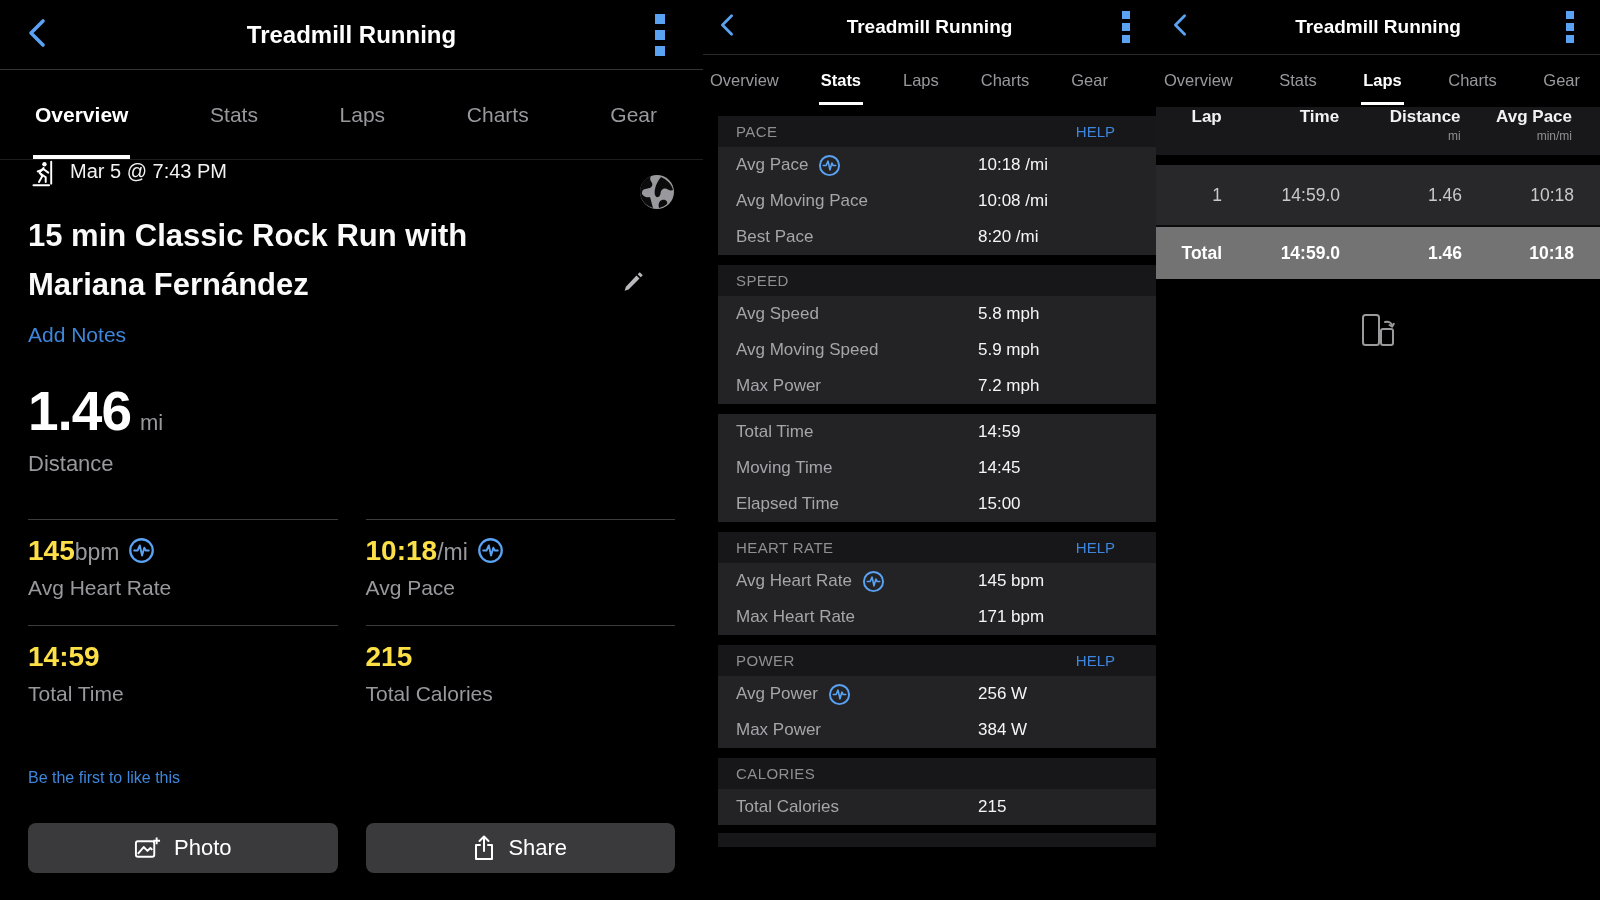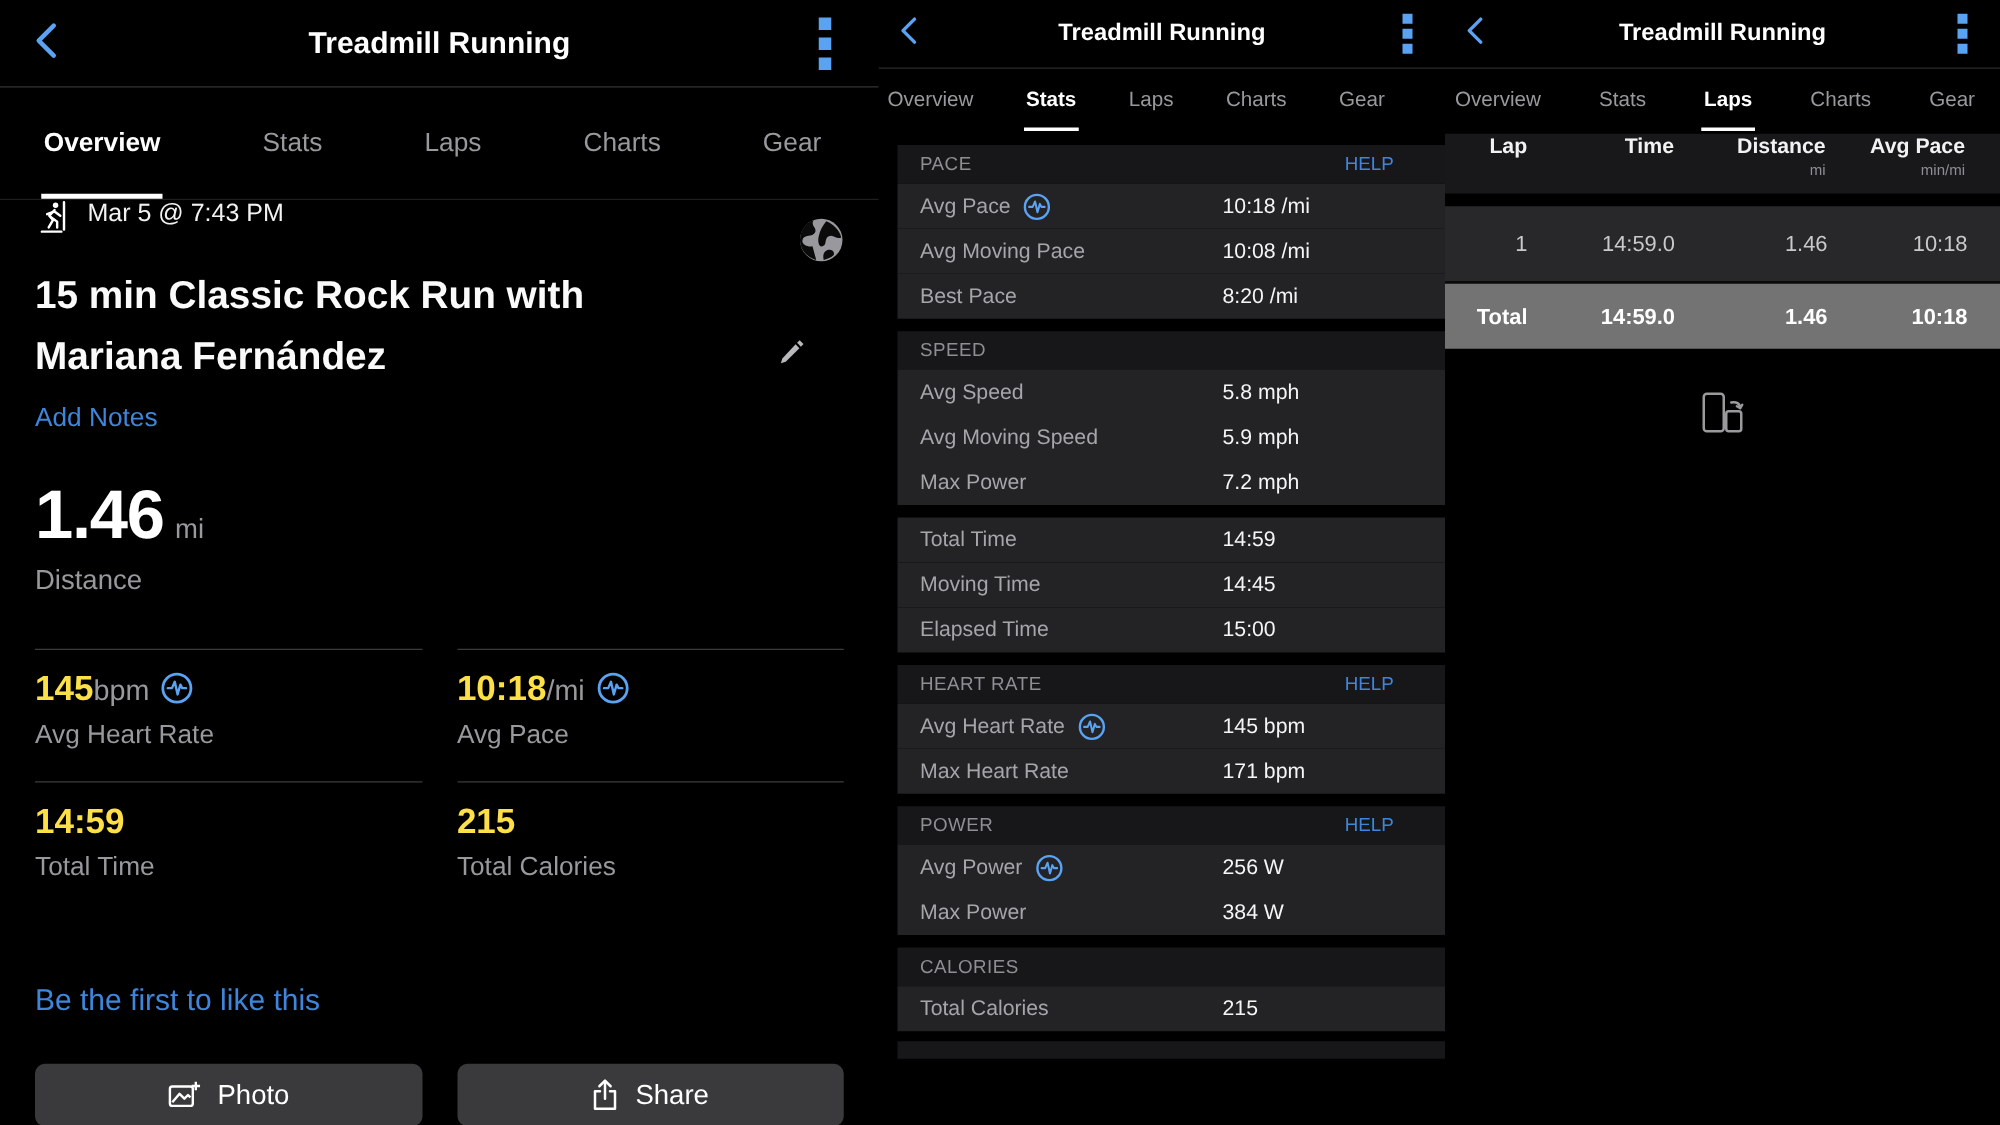--- a/index.html
+++ b/index.html
@@ -48,21 +48,21 @@
   .big-stat { margin-top:32px; }
   .big-val { color:#fff; font-size:55px; font-weight:700; letter-spacing:-1px; }
   .big-unit { color:#98989d; font-size:22px; margin-left:9px; }
   .big-label { color:#98989d; font-size:22px; margin-top:8px; }
   .stat-grid { margin-top:42px; display:grid; grid-template-columns:1fr 1fr; column-gap:28px; }
   .stat-cell { border-top:1px solid #3c3c3e; padding:15px 0 25px 0; }
   .sc-val { color:#fde047; font-size:28px; font-weight:700; }
   .sc-unit { color:#98989d; font-size:23px; font-weight:400; margin-left:0; }
   .sc-label { color:#98989d; font-size:21px; margin-top:9px; }
   .pulse { vertical-align:-4px; margin-left:9px; }
-  .like-link { display:inline-block; margin-top:56px; font-size:24px; }
+  .like-link { display:inline-block; margin-top:38px; font-size:16px; }
   .btn-row { margin-top:36px; display:flex; gap:28px; }
   .btn { flex:1; height:50px; background:#3a3a3c; border-radius:8px; display:flex;
     align-items:center; justify-content:center; gap:13px; color:#fff; font-size:22px; cursor:pointer; }
 
   
   .stats-list { margin-left:15px; width:438px; margin-top:11px; }
   .sec { margin-top:10px; }
   .sec:first-child { margin-top:0; }
   .sec-hdr { height:31px; background:#17171a; display:flex; align-items:center;
     justify-content:space-between; padding:0 41px 0 18px; }

